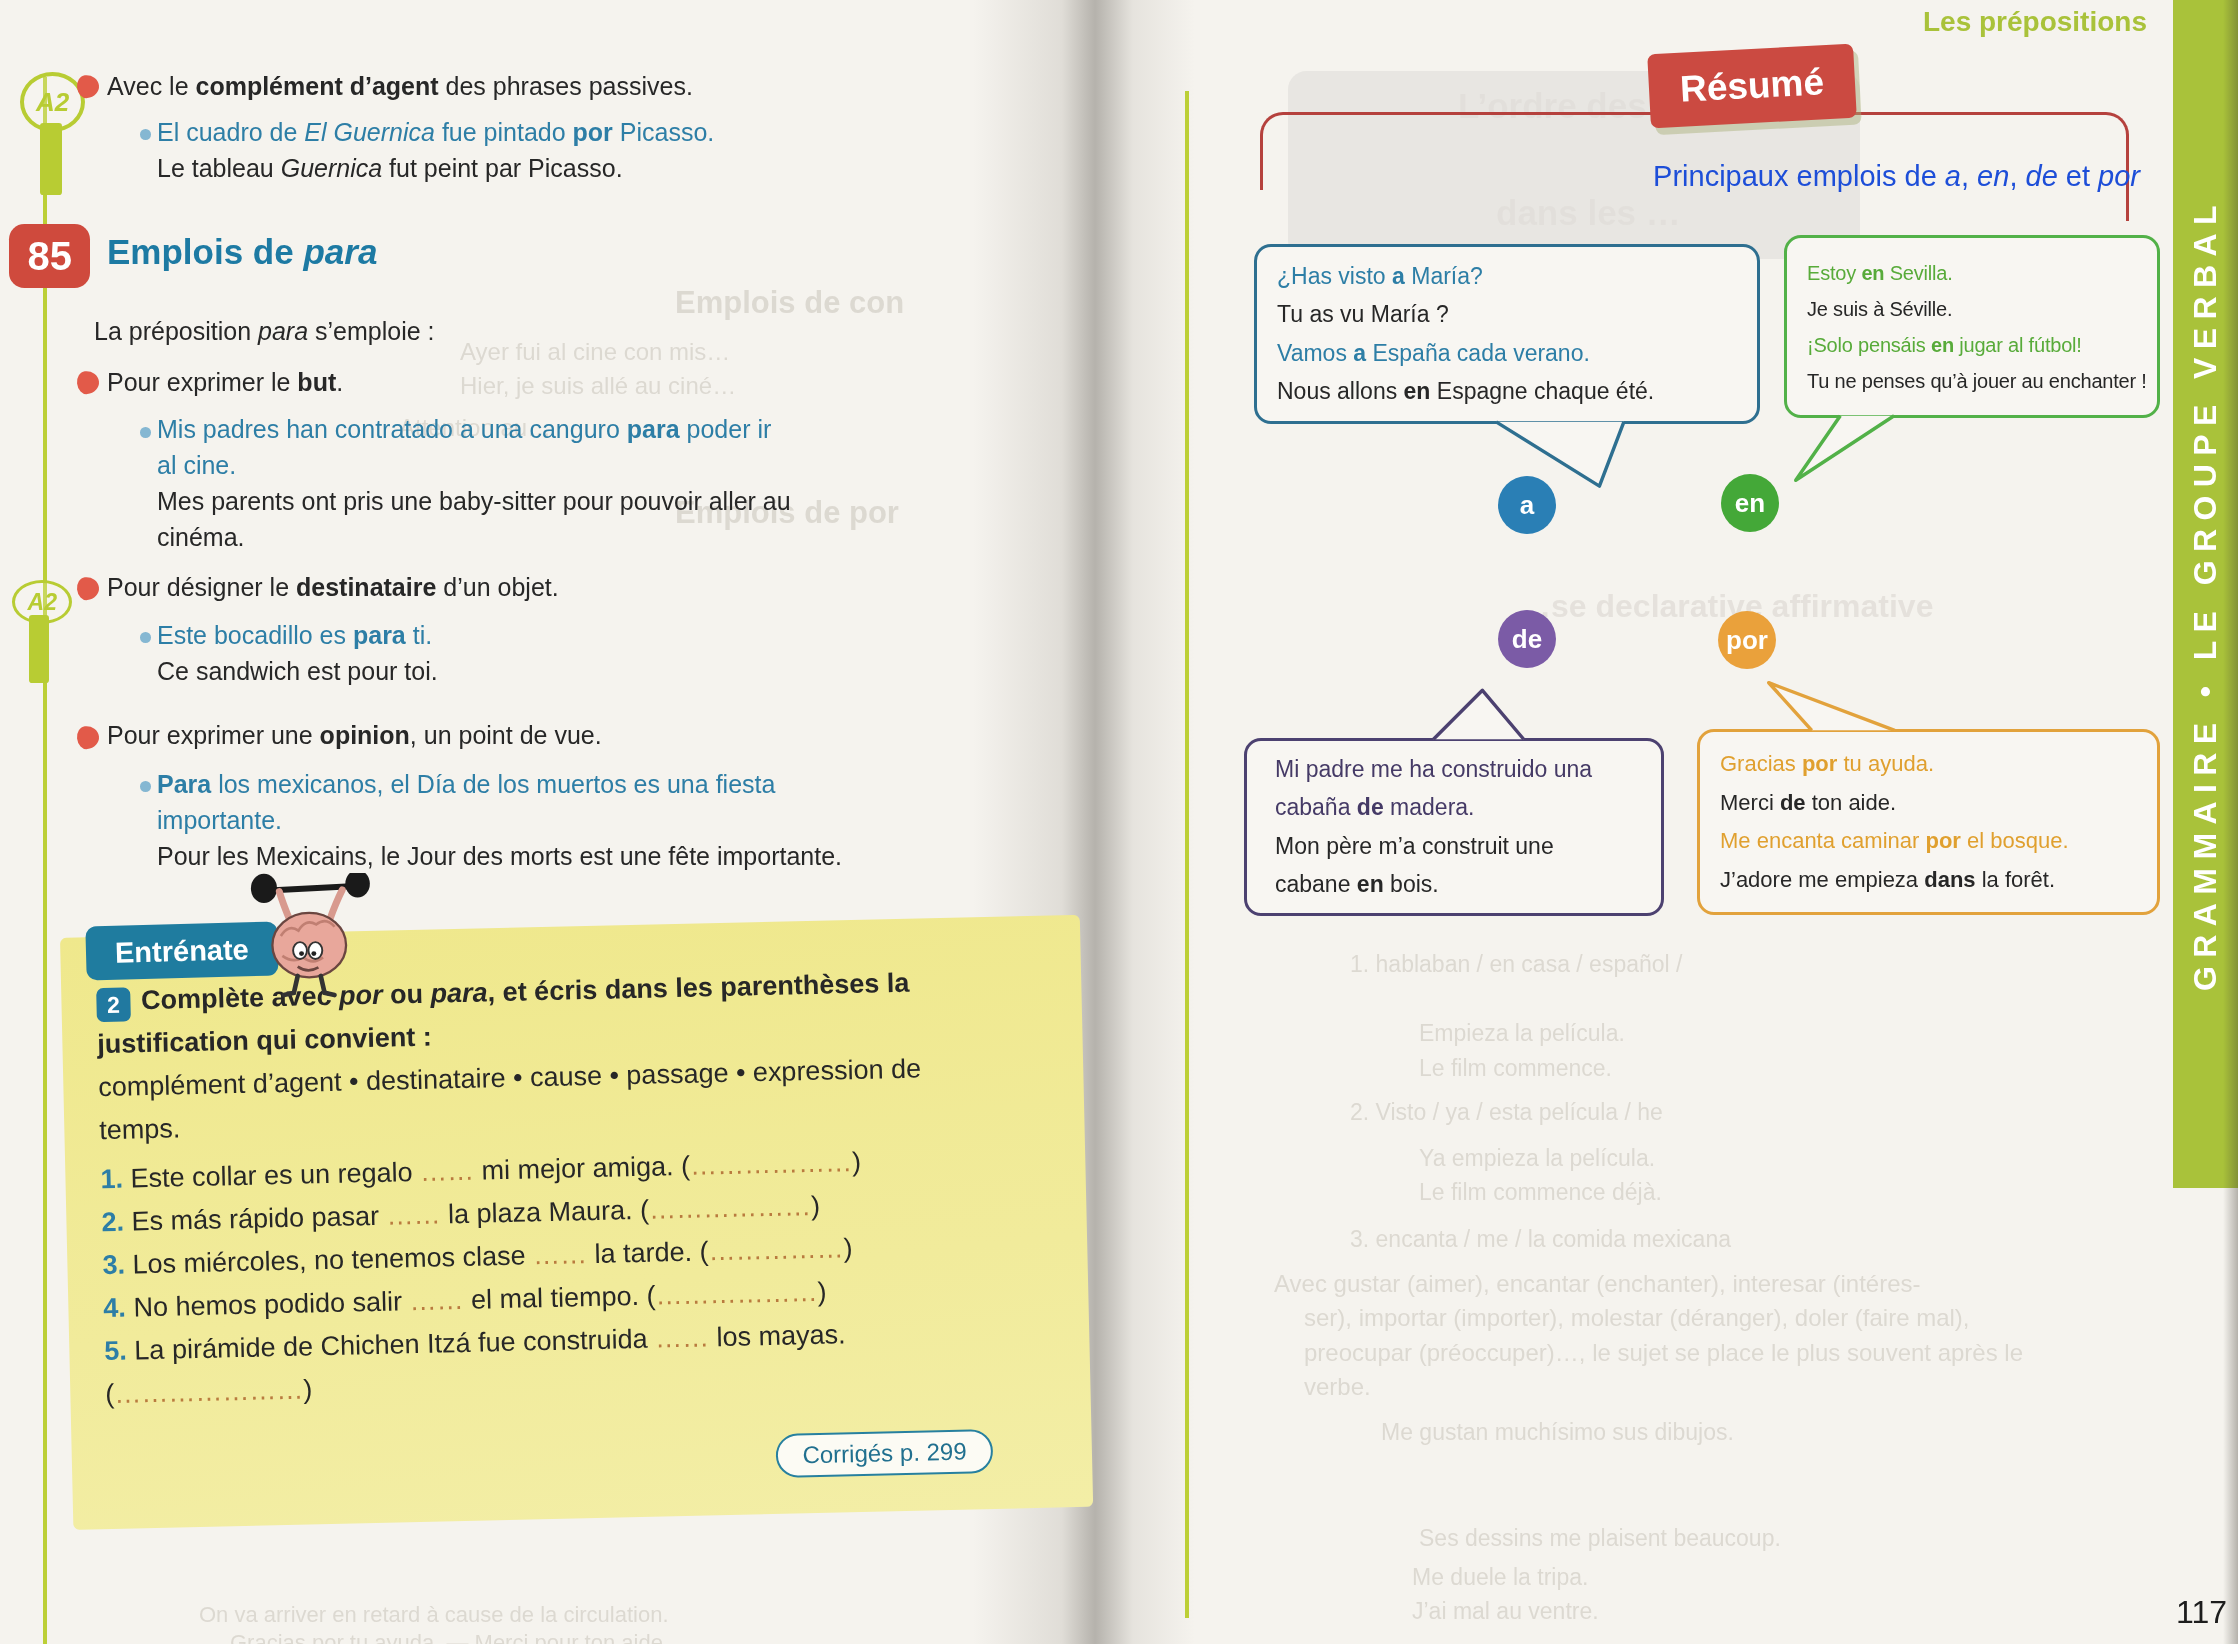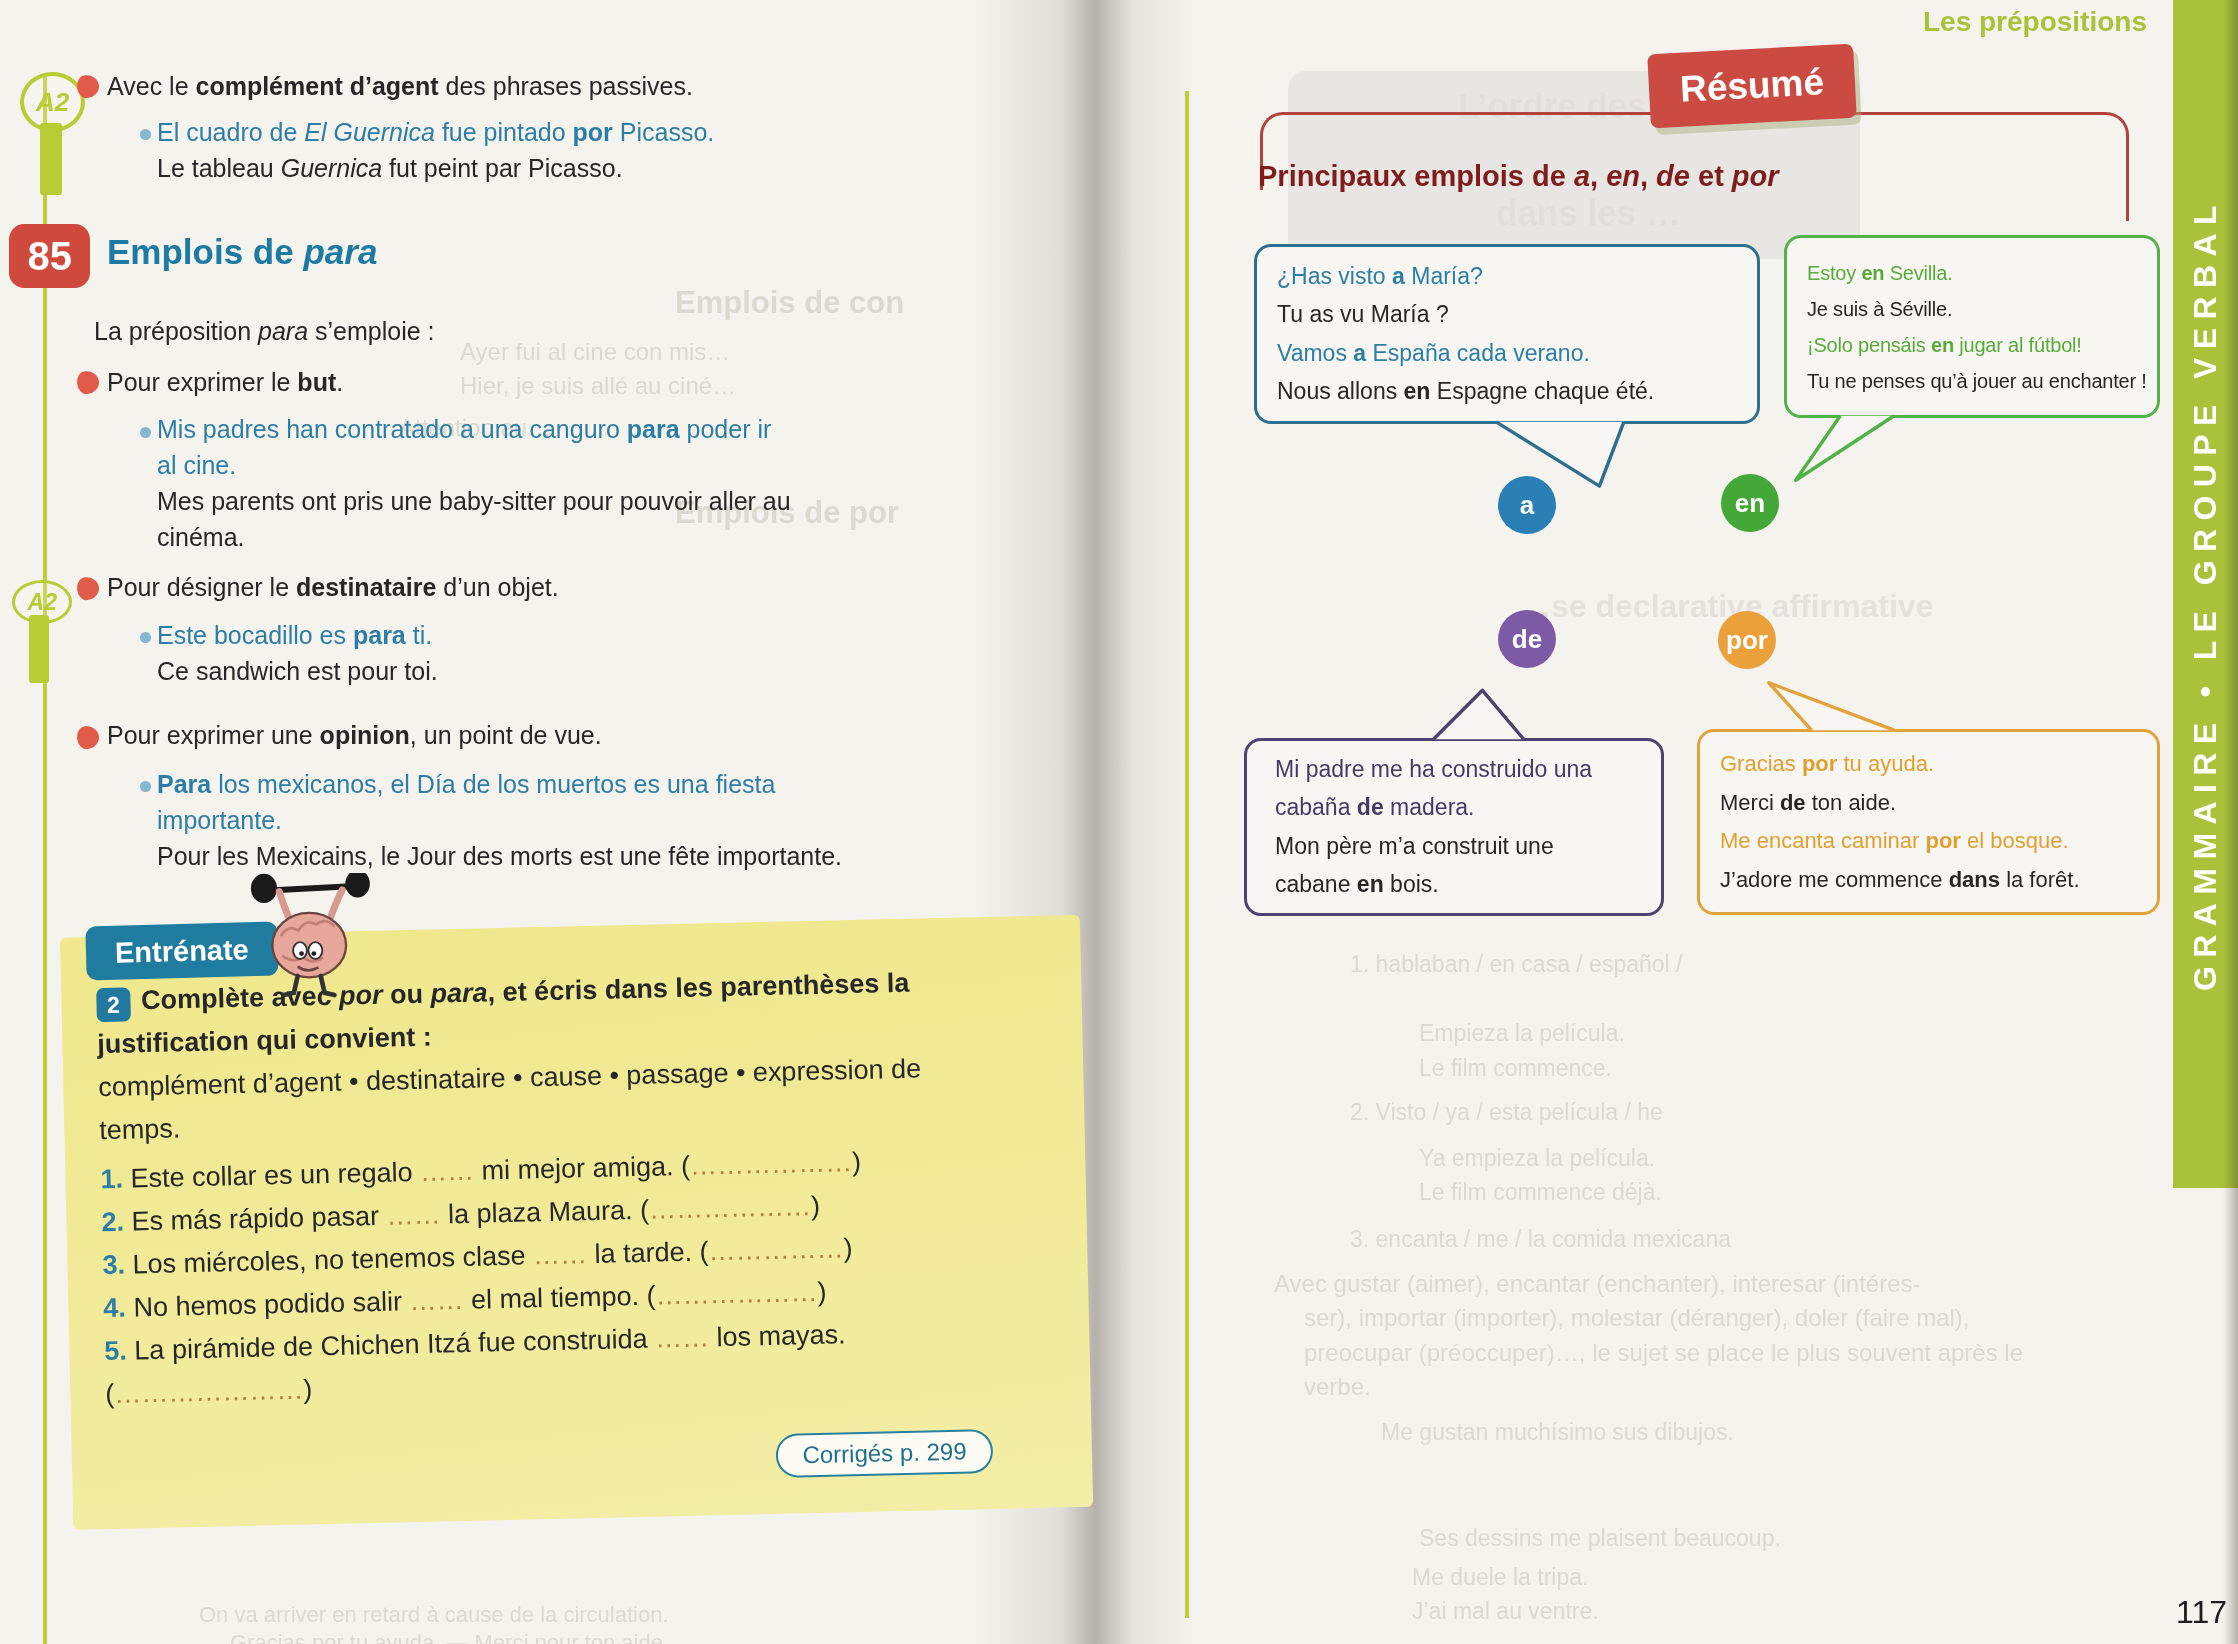--- a/index.html
+++ b/index.html
@@ -42,21 +42,21 @@
   #answers-pill{position:absolute;left:704px;top:512px;padding:6.1px 24.6px;border:2.7px solid #27809f;
     border-radius:28px;background:#fcfbf4;color:#21708f;font-size:24px;white-space:nowrap;}
   
   #ghost-block{left:1289px;top:71px;width:572px;height:188px;background:#e8e6e2;border-radius:18.4px;}
   .bracket{border-color:#b5413d;border-style:solid;border-width:0;}
   #bracket-l{left:1260px;top:112px;width:391px;height:75px;border-left-width:3.8px;border-top-width:3.8px;border-top-left-radius:23px;}
   #bracket-r{left:1850px;top:112px;width:276px;height:106px;border-right-width:3.8px;border-top-width:3.8px;border-top-right-radius:23px;}
   #resume-badge{left:1649px;top:49px;width:206px;height:74px;background:#cb4a41;border-radius:7.7px;
     transform:rotate(-3deg);display:flex;align-items:center;justify-content:center;color:#fff;
     font-weight:bold;font-size:37px;box-shadow:4.6px 7px 0 rgba(168,176,120,.45);}
-  #resume-title{left:1258px;top:160px;width:882px;text-align:left;font-size:29px;font-weight:bold;color:#7f1d1d;white-space:nowrap;}
+  #resume-title{left:1258px;top:160px;width:882px;text-align:right;font-size:29px;font-weight:normal;color:#1d4ed8;white-space:nowrap;}
   .bubble{position:absolute;background:#f8f6f2;border:3.5px solid;border-radius:17px;
     box-sizing:border-box;display:flex;flex-direction:column;justify-content:center;padding:10.7px 20px;z-index:2;}
   .bubble .bl{white-space:nowrap;line-height:1.1;}
   #bubble-a{left:1254px;top:244px;width:506px;height:180px;border-color:#2e6f90;font-size:23px;gap:13px;}
   #bubble-en{left:1784px;top:235px;width:376px;height:183px;border-color:#52b148;font-size:20px;gap:14px;letter-spacing:-0.2px;}
   #bubble-de{left:1244px;top:738px;width:420px;height:178px;border-color:#4c4170;font-size:23px;gap:13px;padding-left:28px;}
   #bubble-por{left:1697px;top:729px;width:463px;height:186px;border-color:#e2a23c;font-size:22px;gap:14.6px;}
   .tail{position:absolute;z-index:3;}
   .prep-circle{position:absolute;width:58px;height:58px;border-radius:50%;display:flex;
     align-items:center;justify-content:center;color:#fff;font-weight:bold;font-size:26px;z-index:2;}
@@ -214,21 +214,21 @@
   <div class="bl"><span>cabane </span><span style="font-weight: bold;">en</span><span> bois.</span></div>
 </div>
 <svg class="tail" style="left:1409px;top:687px;" width="130" height="54" viewBox="0 0 170 70">
   <path d="M32 68 L96 4 L150 68" fill="#f8f6f2" stroke="#4c4170" stroke-width="4.5" stroke-linejoin="round"></path>
 </svg>
 
 <div class="bubble" id="bubble-por">
   <div class="bl"><span style="color: rgb(224, 160, 47);">Gracias </span><span style="font-weight: bold; color: rgb(224, 160, 47);">por</span><span style="color: rgb(224, 160, 47);"> tu ayuda.</span></div>
   <div class="bl"><span>Merci </span><span style="font-weight: bold;">de</span><span> ton aide.</span></div>
   <div class="bl"><span style="color: rgb(224, 160, 47);">Me encanta caminar </span><span style="font-weight: bold; color: rgb(224, 160, 47);">por</span><span style="color: rgb(224, 160, 47);"> el bosque.</span></div>
-  <div class="bl"><span>J’adore me commence </span><span style="font-weight: bold;">dans</span><span> la forêt.</span></div>
+  <div class="bl"><span>J’adore me empieza </span><span style="font-weight: bold;">dans</span><span> la forêt.</span></div>
 </div>
 <svg class="tail" style="left:1738px;top:678px;" width="169" height="54" viewBox="0 0 220 70">
   <path d="M204 68 L40 6 L96 68" fill="#f8f6f2" stroke="#e2a23c" stroke-width="4.5" stroke-linejoin="round"></path>
 </svg>
 
 <div class="prep-circle" id="circle-a">a</div>
 <div class="prep-circle" id="circle-en">en</div>
 <div class="prep-circle" id="circle-de">de</div>
 <div class="prep-circle" id="circle-por">por</div>
 

